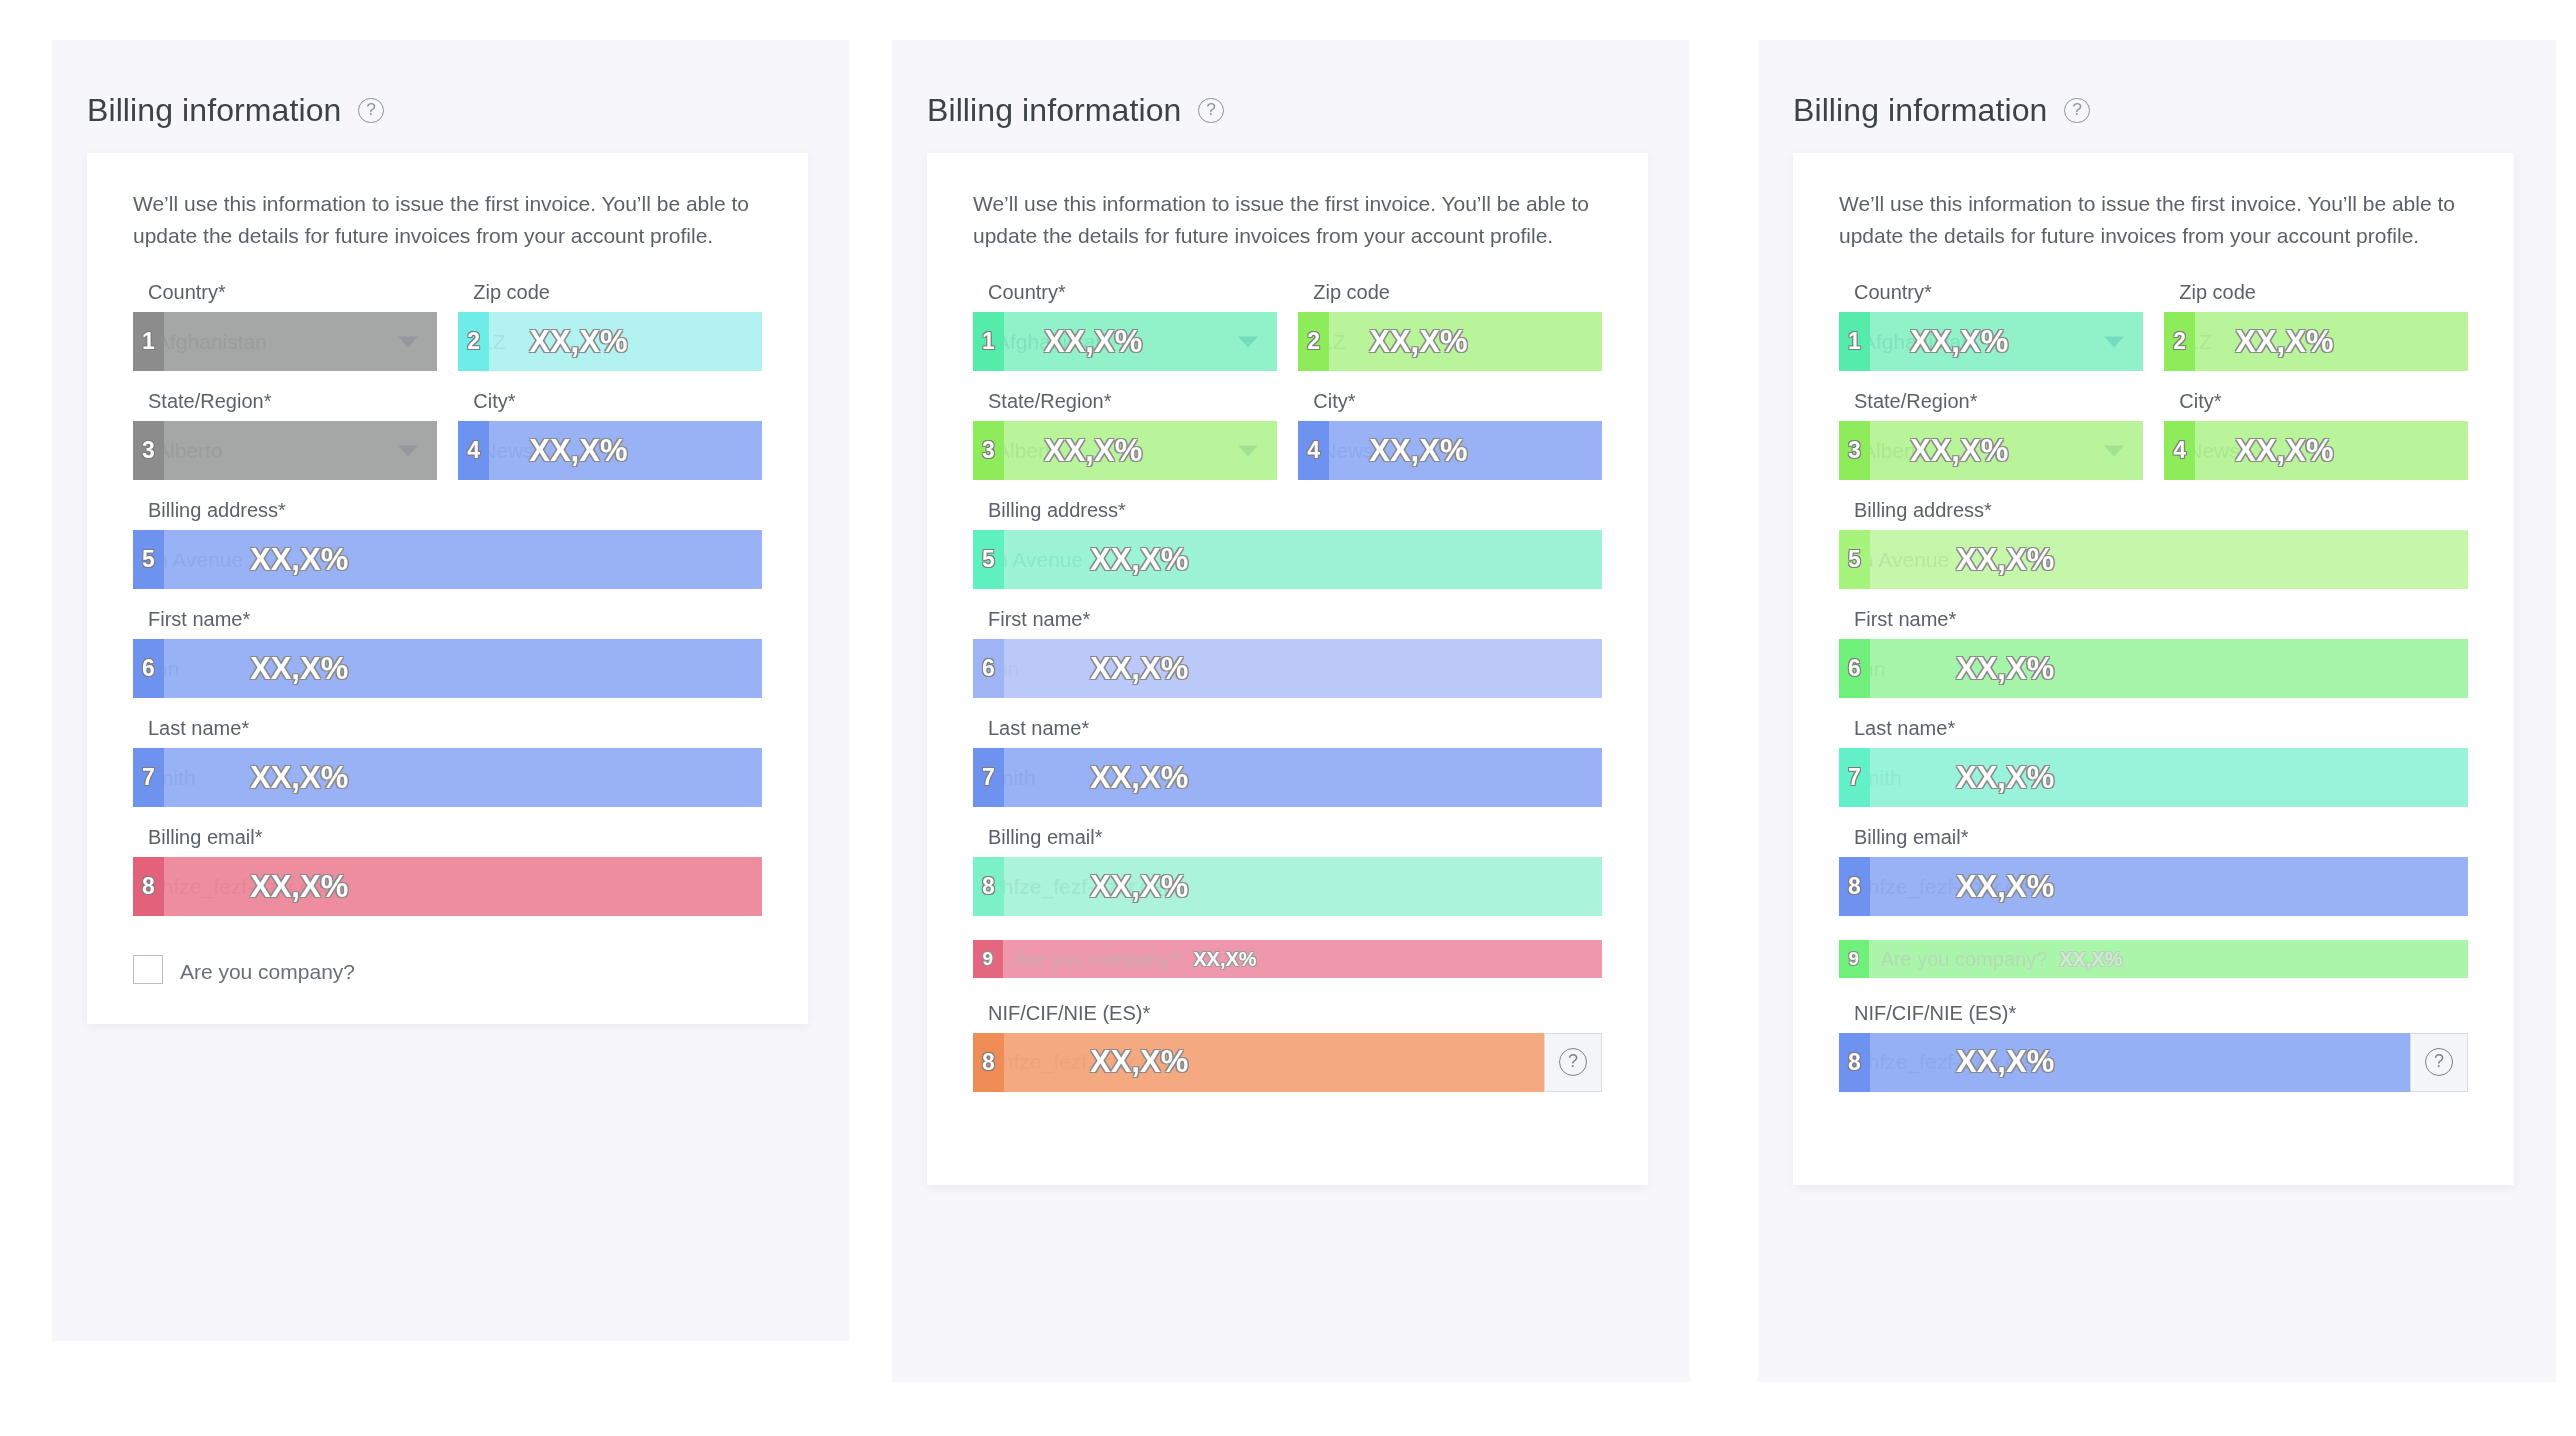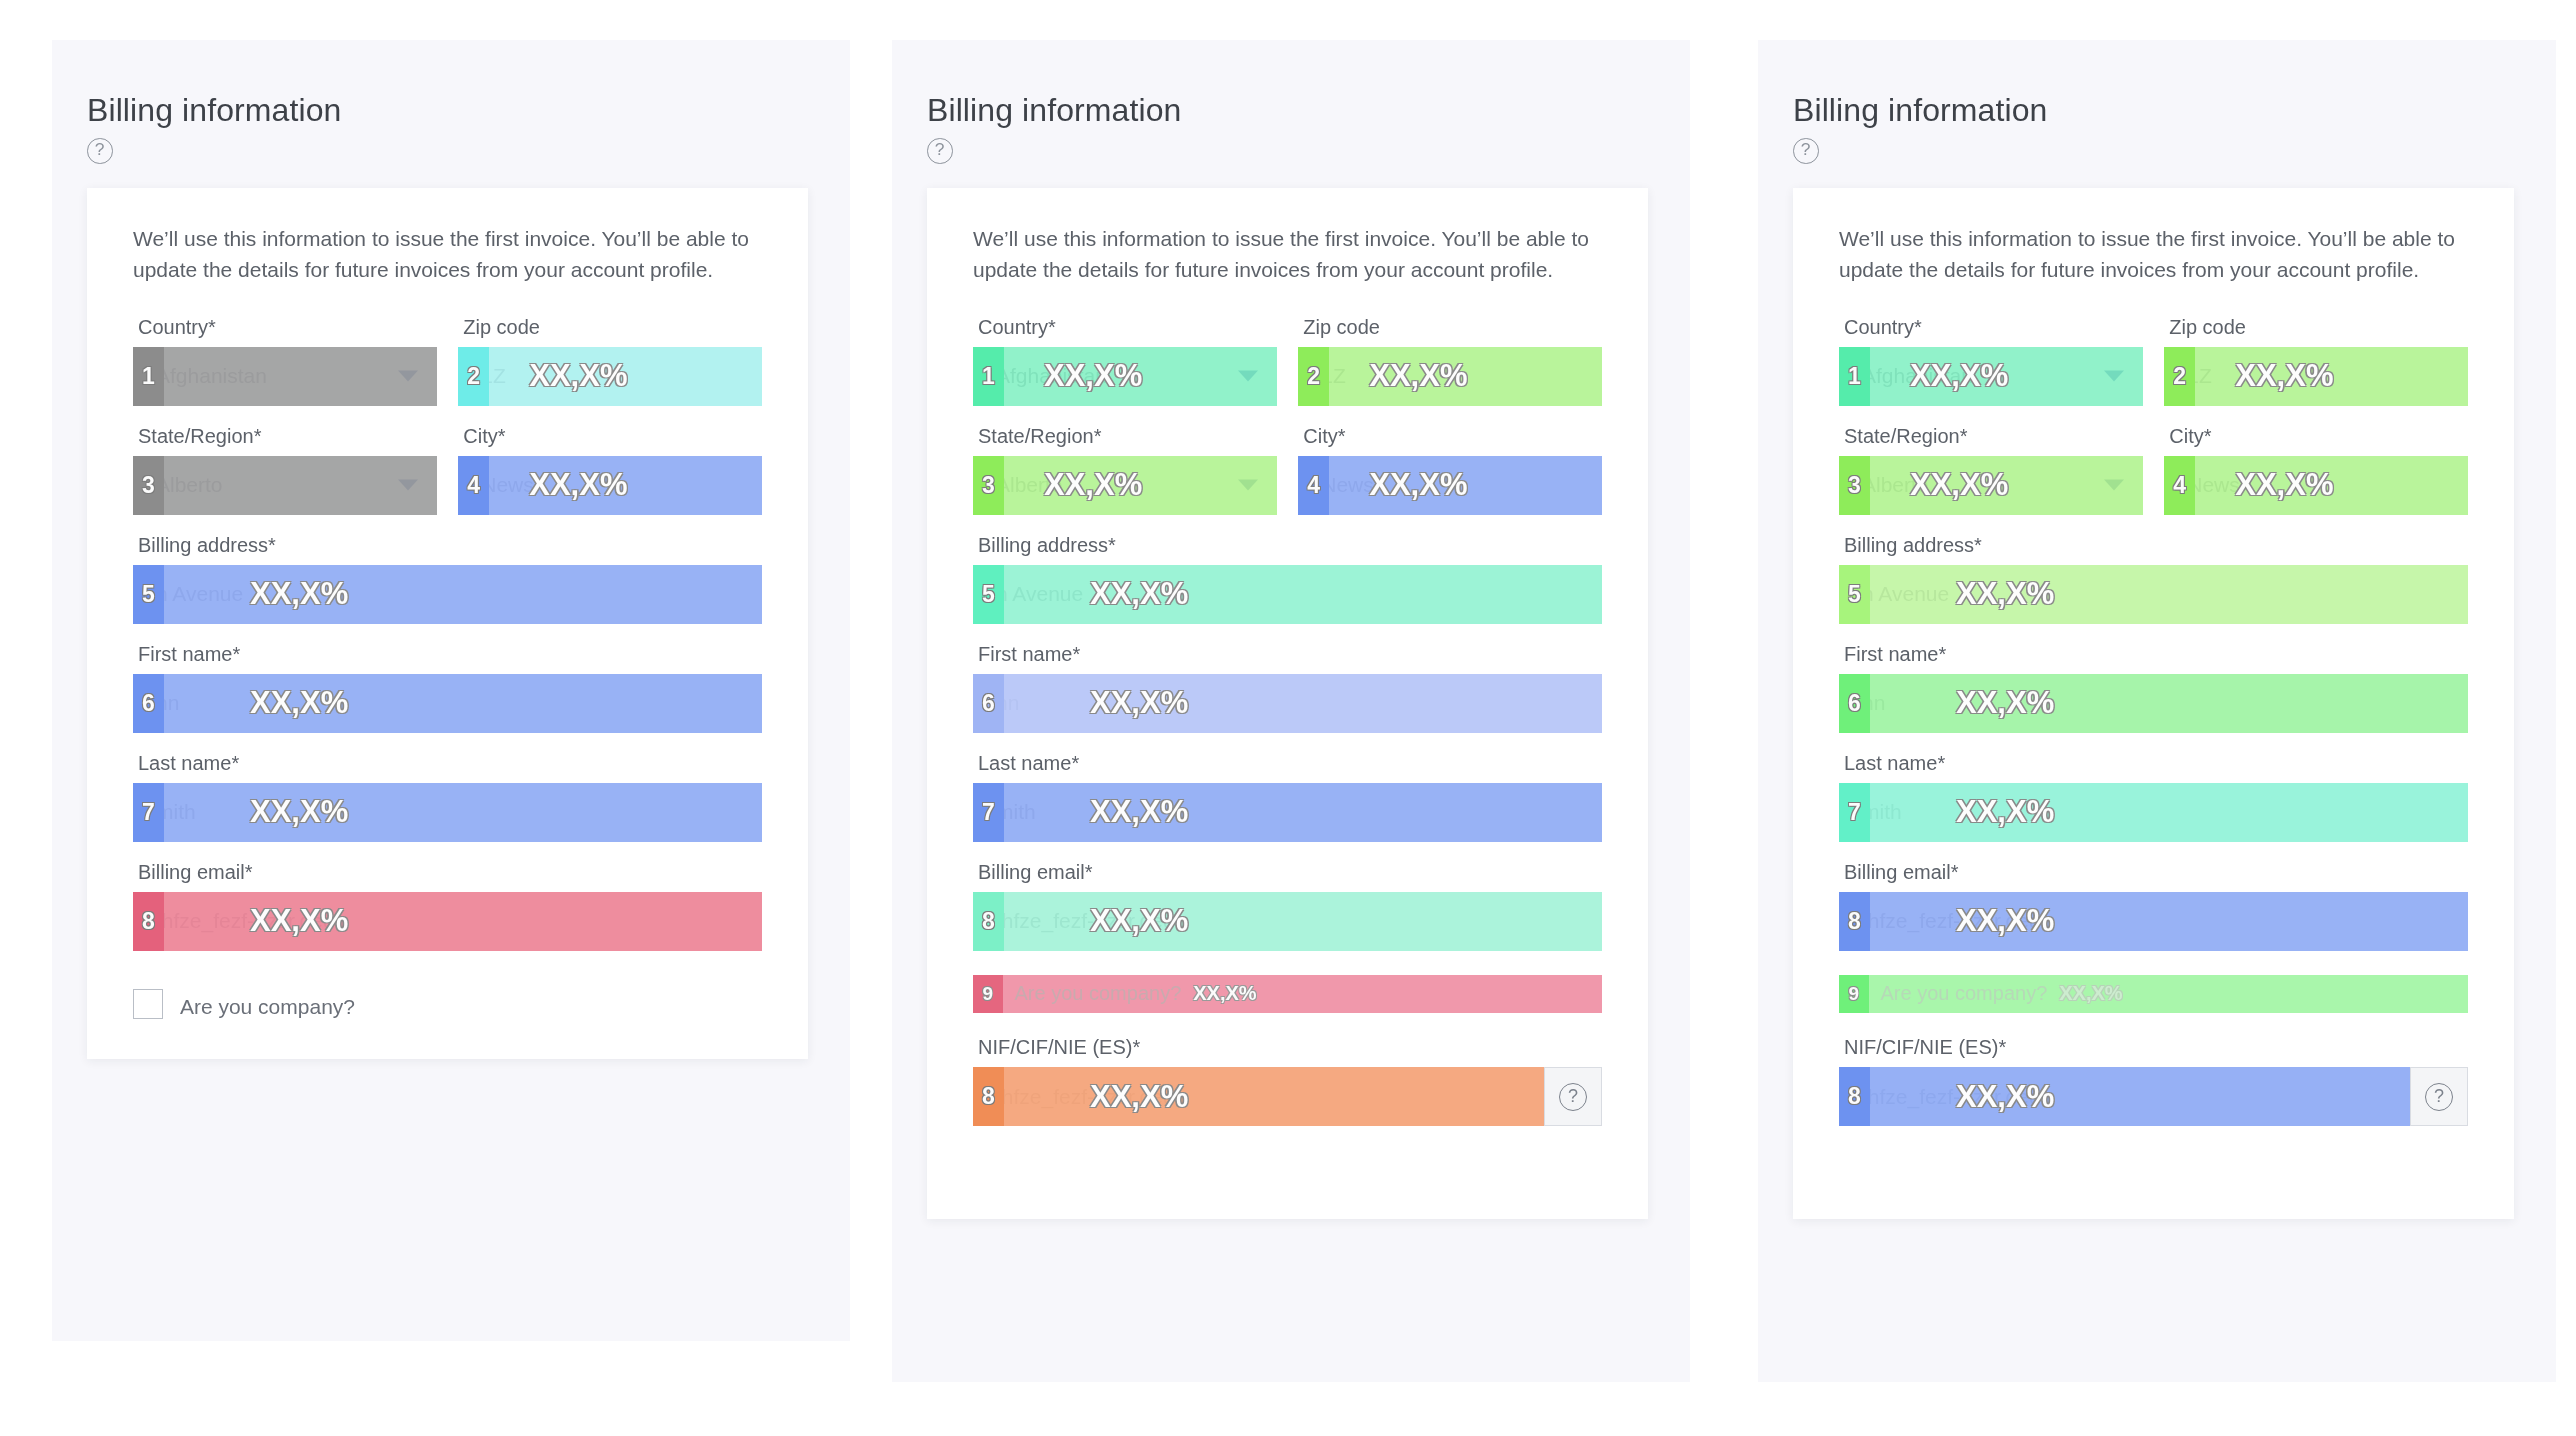--- a/index.html
+++ b/index.html
@@ -16,25 +16,24 @@
     position: absolute;
     top: 40px;
     background: #f7f7fb;
     padding: 0;
   }
   .panel.p1 { left: 52px;  width: 798px; height: 1301px; }
   .panel.p2 { left: 892px; width: 798px; height: 1342px; }
   .panel.p3 { left: 1758px; width: 798px; height: 1342px; }
 
   .panel-title {
-    display: flex; gap: 9px;
+    display: flex; align-items: center; gap: 17px;
     padding: 52px 0 24px 35px;
     font-size: 32px; color: #3d4148; letter-spacing: 0.1px;
     white-space: nowrap;
-    flex-direction: column;
   }
   .qmark {
     display:inline-flex; align-items:center; justify-content:center;
     width: 25.5px; height: 25.5px; border-radius: 50%;
     border: 1.7px solid #8d939c; color:#8d939c;
     font-size: 17.4px; line-height: 1; padding-bottom:1.3px;
   }
 
   .card {
     background: #ffffff;
@@ -44,21 +43,21 @@
     box-shadow: 0 2px 9.4px rgba(35,40,60,.07);
   }
   .panel.p2 .card, .panel.p3 .card { padding-bottom: 74px; }
 
   .intro {
     font-size: 21px; line-height: 1.52; color:#5c6169;
     margin-bottom: 29.5px;
   }
 
   .label {
-    font-size: 20px; color:#5c6169; margin: 0 0 8px 5px;
+    font-size: 20px; color:#5c6169; margin: 0 0 8px 15px;
   }
   .row2 { display:flex; gap: 21.5px; }
   .col { flex: 1 1 0; min-width: 0; }
   .fgroup { margin-bottom: 19px; }
 
   
   .ctrl {
     position: relative;
     height: 59px;
     background: #eef0f5;

